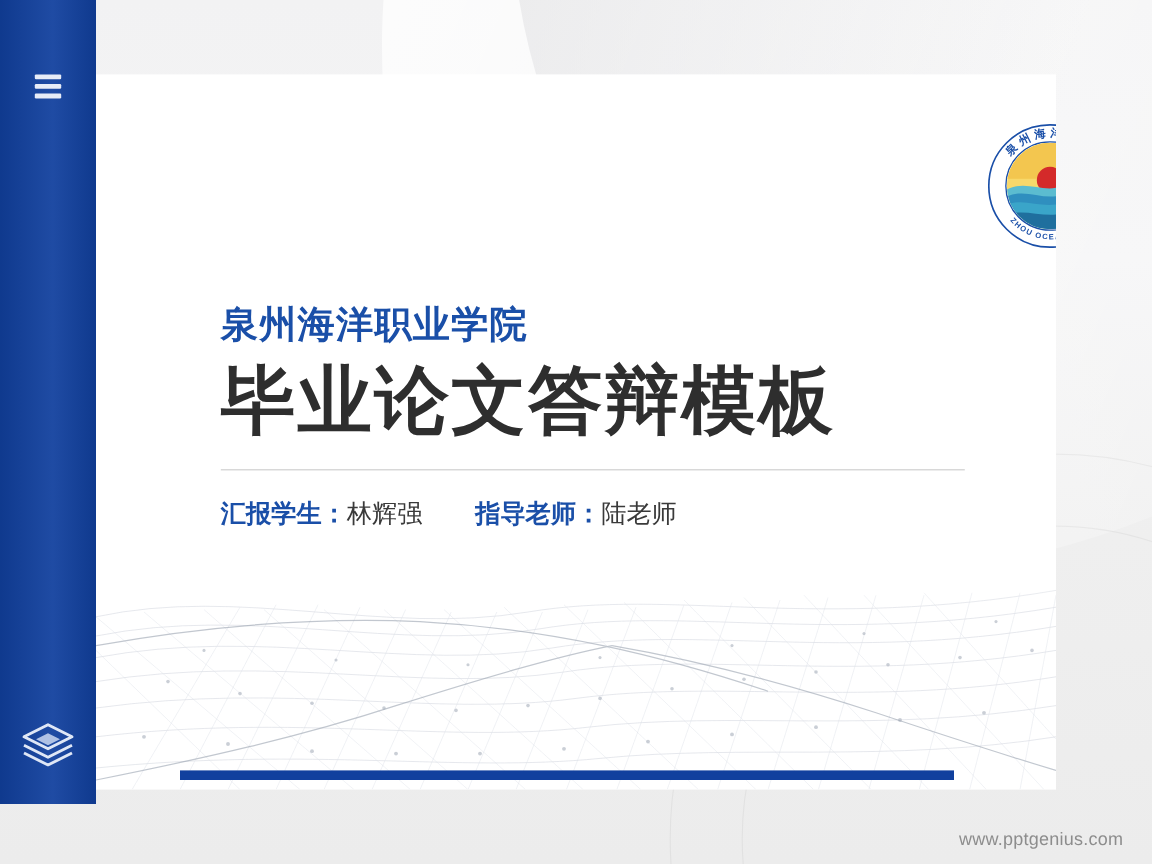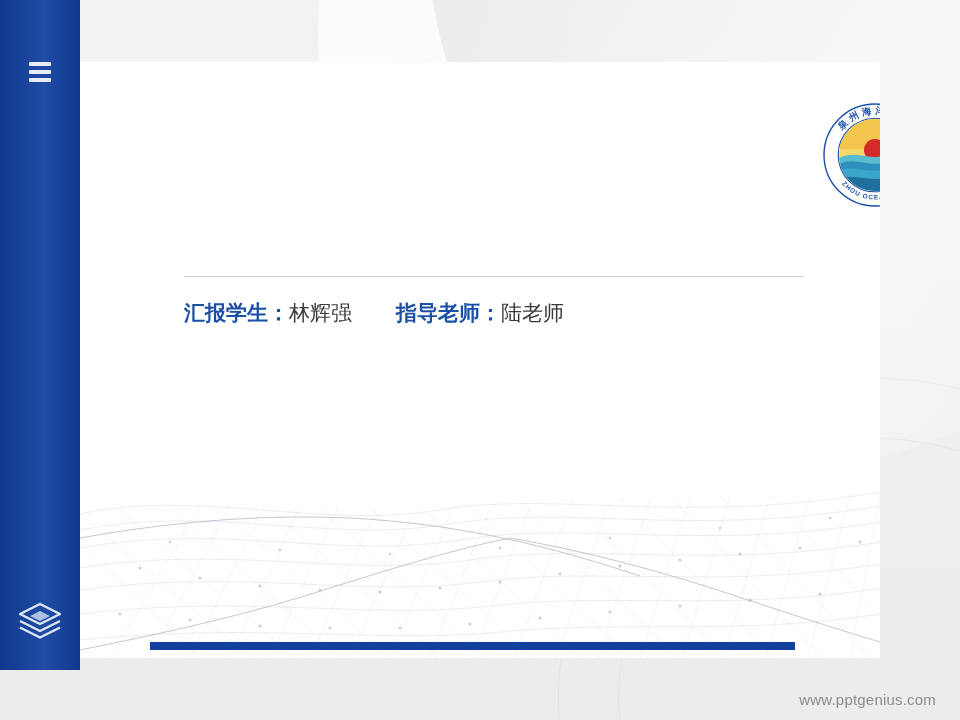--- a/index.html
+++ b/index.html
@@ -360,21 +360,23 @@
         <text font-family="'DejaVu Sans','Liberation Sans',sans-serif" font-size="9.5" font-weight="700" fill="#1a4fa8" letter-spacing="3.2" text-anchor="middle">
           <textPath href="#arcTop" startOffset="50%">泉州海洋学院</textPath>
         </text>
         <text font-family="'Liberation Sans',sans-serif" font-size="6.4" font-weight="700" fill="#1a4fa8" letter-spacing="1.05" text-anchor="middle">
           <textPath href="#arcBot" startOffset="50%">QUANZHOU OCEAN INSTITUTE</textPath>
         </text>
       </svg>
     </div>
 
     <div id="titles">
-
+      <div id="school">泉州海洋职业学院</div>
+
+      <div id="main-title">毕业论文答辩模板</div>
 
       <div id="rule"></div>
 
       <div id="credits">
         <span class="lab">汇报学生：</span><span class="val">林辉强</span><span class="gap"></span><span class="lab">指导老师：</span><span class="val">陆老师</span>
       </div>
     </div>
 
     <div id="blue-rule"></div>
   </div>

